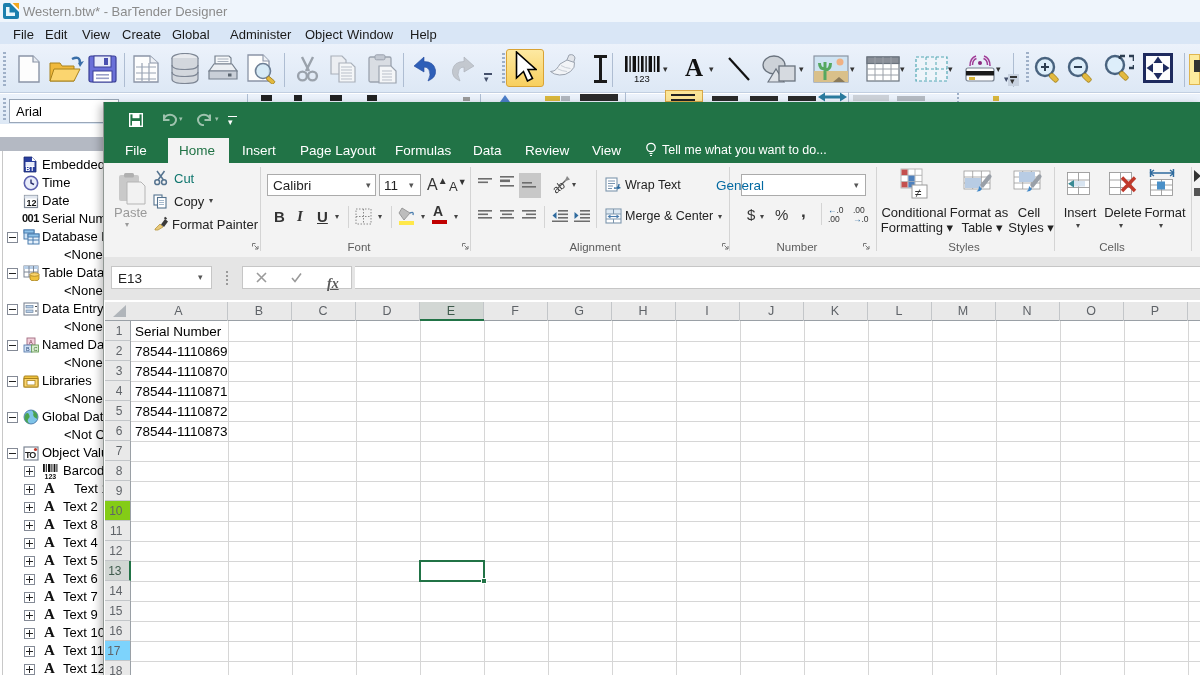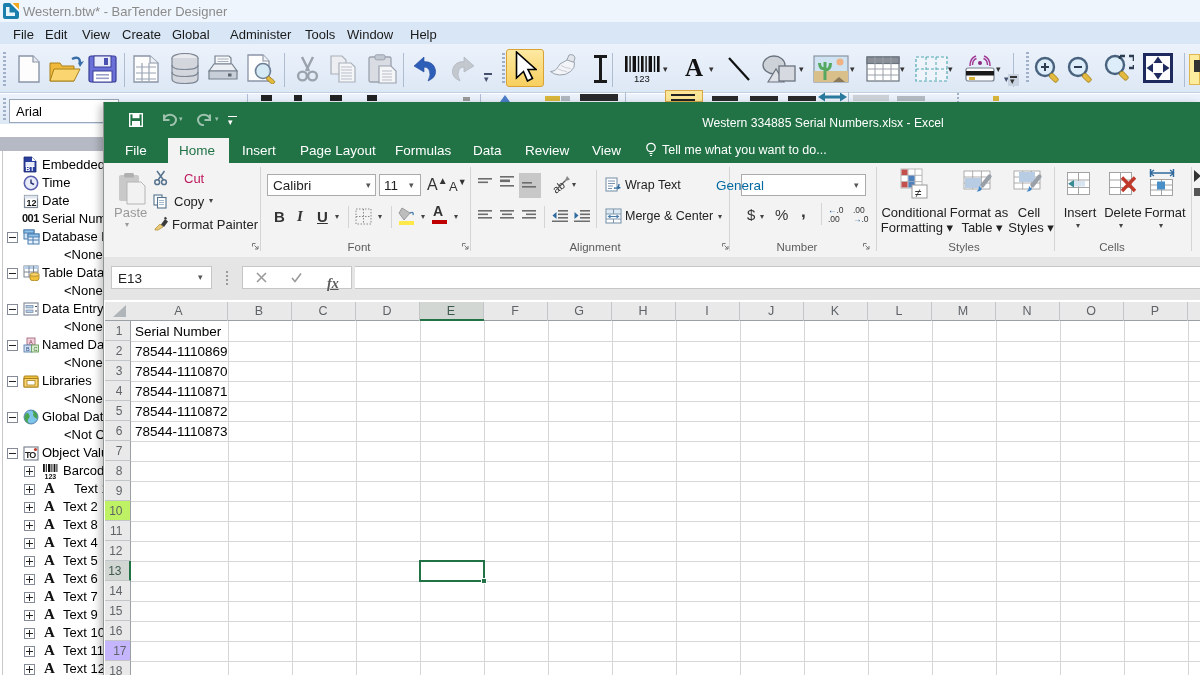--- a/index.html
+++ b/index.html
@@ -17,21 +17,21 @@
 <polygon points="3,4 6.5,4 6.5,9.5 12,9.5 12,13 3,13" fill="#e9f7fd"></polygon>
 </svg>
 <div class="tx" style="left:23px;top:4px;font-size:13px;color:#8b8b8b;">Western.btw* - BarTender Designer</div>
 <div class="ab" style="left:0;top:22px;width:1200px;height:22px;background:#d9e6f6;"></div>
 <div class="tx" style="left:13px;top:27px;font-size:13px;color:#1a1a1a;">File</div>
 <div class="tx" style="left:45px;top:27px;font-size:13px;color:#1a1a1a;">Edit</div>
 <div class="tx" style="left:82px;top:27px;font-size:13px;color:#1a1a1a;">View</div>
 <div class="tx" style="left:122px;top:27px;font-size:13px;color:#1a1a1a;">Create</div>
 <div class="tx" style="left:172px;top:27px;font-size:13px;color:#1a1a1a;">Global</div>
 <div class="tx" style="left:230px;top:27px;font-size:13px;color:#1a1a1a;">Administer</div>
-<div class="tx" style="left:305px;top:27px;font-size:13px;color:#1a1a1a;">Tools</div>
+<div class="tx" style="left:305px;top:27px;font-size:13px;color:#1a1a1a;">Object</div>
 <div class="tx" style="left:347px;top:27px;font-size:13px;color:#1a1a1a;">Window</div>
 <div class="tx" style="left:410px;top:27px;font-size:13px;color:#1a1a1a;">Help</div>
 <div class="ab" style="left:0;top:44px;width:1200px;height:49px;background:linear-gradient(#ecf2fb,#dde8f5);border-bottom:1px solid #c2cfe1;"></div>
 <div class="ab" style="left:0;top:94px;width:1200px;height:30px;background:linear-gradient(#ecf2fb,#dde8f5);"></div>
 <div class="ab" style="left:3px;top:52px;width:3px;height:36px;background:repeating-linear-gradient(#9fb0c8 0 2px,transparent 2px 4px);"></div>
 <div class="ab" style="left:3px;top:98px;width:3px;height:22px;background:repeating-linear-gradient(#9fb0c8 0 2px,transparent 2px 4px);"></div>
 <div class="ab" style="left:502px;top:53px;width:3px;height:32px;background:repeating-linear-gradient(#9fb0c8 0 2px,transparent 2px 4px);"></div>
 <div class="ab" style="left:9px;top:99px;width:110px;height:24px;background:#fff;border:1px solid #9aa7b8;"></div>
 <div class="tx" style="left:16px;top:104px;font-size:13px;color:#000;">Arial</div>
 <div class="ab" style="left:0;top:137px;width:120px;height:14px;background:#b4b9c3;"></div>
@@ -413,21 +413,20 @@
       <path d="M3 7 a6 5.2 0 1 1 6 5.2" fill="none" stroke="#9fc3ae" stroke-width="2"></path>
     </svg>
 <div class="tx" style="left:75px;top:13px;font-size:7px;color:#9fc3ae;">▾</div>
 <svg class="ab" style="left:93px;top:11px" width="16" height="13" viewBox="0 0 16 13">
       <path d="M13 1.5 L13 7 L7.5 7" fill="none" stroke="#9fc3ae" stroke-width="2"></path>
       <path d="M13 7 a6 5.2 0 1 0 -6 5.2" fill="none" stroke="#9fc3ae" stroke-width="2"></path>
     </svg>
 <div class="tx" style="left:111px;top:13px;font-size:7px;color:#9fc3ae;">▾</div>
 <div class="ab" style="left:124px;top:14px;width:9px;height:1.4px;background:#fff;"></div>
 <div class="tx" style="left:124px;top:15px;font-size:9px;color:#fff;">▾</div>
-<div class="tx" style="left:494px;top:14px;width:450px;text-align:center;font-size:12.2px;color:#fff;">Western 334885 Serial Numbers.xlsx - Excel</div>
 <div class="ab" style="left:0;top:36px;width:1097px;height:25px;background:#217346;"></div>
 <div class="tx" style="left:21px;top:41px;font-size:13.5px;color:#fff;">File</div>
 <div class="ab" style="left:64px;top:36px;width:61px;height:25px;background:#f3f3f3;"></div>
 <div class="tx" style="left:75px;top:41px;font-size:13.5px;color:#217346;">Home</div>
 <div class="tx" style="left:138px;top:41px;font-size:13.5px;color:#fff;">Insert</div>
 <div class="tx" style="left:196px;top:41px;font-size:13.5px;color:#fff;">Page Layout</div>
 <div class="tx" style="left:291px;top:41px;font-size:13.5px;color:#fff;">Formulas</div>
 <div class="tx" style="left:369px;top:41px;font-size:13.5px;color:#fff;">Data</div>
 <div class="tx" style="left:421px;top:41px;font-size:13.5px;color:#fff;">Review</div>
 <div class="tx" style="left:488px;top:41px;font-size:13.5px;color:#fff;">View</div>
@@ -466,21 +465,21 @@
 <rect x="6" y="1" width="10" height="4.5" rx="1.5" fill="#b0b0b0"></rect>
 <polygon points="9,10 23,10 27,14 27,32 9,32" fill="#f2f2f2" stroke="#b5b5b5" stroke-width="1"></polygon>
     </svg>
 <div class="tx" style="left:10px;top:103px;font-size:13px;color:#9a9a9a;">Paste</div>
 <div class="tx" style="left:21px;top:118px;font-size:8px;color:#9a9a9a;">▾</div>
 <svg class="ab" style="left:49px;top:68px" width="16" height="16" viewBox="0 0 16 16">
       <path d="M4 1 L10.5 10 M11.5 1 L5 10" stroke="#55738f" stroke-width="1.5" fill="none"></path>
 <circle cx="4.2" cy="12.2" r="2.4" fill="none" stroke="#55738f" stroke-width="1.5"></circle>
       <circle cx="11" cy="12.2" r="2.4" fill="none" stroke="#55738f" stroke-width="1.5"></circle>
     </svg>
-<div class="tx" style="left:80px;top:69px;font-size:13px;color:#be185d;">Cut</div>
+<div class="tx" style="left:70px;top:69px;font-size:13px;color:#0f766e;">Cut</div>
 <svg class="ab" style="left:49px;top:92px" width="16" height="15" viewBox="0 0 16 15">
       <g stroke="#55738f" fill="#fff" stroke-width="1.1">
         <rect x="1" y="1" width="8" height="10"></rect>
         <rect x="4.5" y="3.5" width="8.5" height="10.5"></rect>
       </g>
       <path d="M6 6.5 h5 M6 8.5 h5 M6 10.5 h5" stroke="#9ab0c5" stroke-width="0.9"></path>
     </svg>
 <div class="tx" style="left:70px;top:92px;font-size:13px;color:#222;">Copy</div>
 <div class="tx" style="left:105px;top:94px;font-size:8px;color:#444;">▾</div>
 <svg class="ab" style="left:50px;top:114px" width="16" height="15" viewBox="0 0 16 15">
@@ -708,28 +707,28 @@
 <div class="ab" style="left:315.5px;top:216.5px;width:64px;height:2.5px;background:#217346;"></div>
 <div class="ab" style="left:0.5px;top:219px;width:26px;height:20px;background:#e9e9e9;border-right:solid #9aa0a6 1.5px;border-bottom:1px solid #c3c6c9;color:#5f6368;display:flex;align-items:center;justify-content:flex-end;padding-right:7px;font-size:12px;">1</div>
 <div class="ab" style="left:0.5px;top:239px;width:26px;height:20px;background:#e9e9e9;border-right:solid #9aa0a6 1.5px;border-bottom:1px solid #c3c6c9;color:#5f6368;display:flex;align-items:center;justify-content:flex-end;padding-right:7px;font-size:12px;">2</div>
 <div class="ab" style="left:0.5px;top:259px;width:26px;height:20px;background:#e9e9e9;border-right:solid #9aa0a6 1.5px;border-bottom:1px solid #c3c6c9;color:#5f6368;display:flex;align-items:center;justify-content:flex-end;padding-right:7px;font-size:12px;">3</div>
 <div class="ab" style="left:0.5px;top:279px;width:26px;height:20px;background:#e9e9e9;border-right:solid #9aa0a6 1.5px;border-bottom:1px solid #c3c6c9;color:#5f6368;display:flex;align-items:center;justify-content:flex-end;padding-right:7px;font-size:12px;">4</div>
 <div class="ab" style="left:0.5px;top:299px;width:26px;height:20px;background:#e9e9e9;border-right:solid #9aa0a6 1.5px;border-bottom:1px solid #c3c6c9;color:#5f6368;display:flex;align-items:center;justify-content:flex-end;padding-right:7px;font-size:12px;">5</div>
 <div class="ab" style="left:0.5px;top:319px;width:26px;height:20px;background:#e9e9e9;border-right:solid #9aa0a6 1.5px;border-bottom:1px solid #c3c6c9;color:#5f6368;display:flex;align-items:center;justify-content:flex-end;padding-right:7px;font-size:12px;">6</div>
 <div class="ab" style="left:0.5px;top:339px;width:26px;height:20px;background:#e9e9e9;border-right:solid #9aa0a6 1.5px;border-bottom:1px solid #c3c6c9;color:#5f6368;display:flex;align-items:center;justify-content:flex-end;padding-right:7px;font-size:12px;">7</div>
 <div class="ab" style="left:0.5px;top:359px;width:26px;height:20px;background:#e9e9e9;border-right:solid #9aa0a6 1.5px;border-bottom:1px solid #c3c6c9;color:#5f6368;display:flex;align-items:center;justify-content:flex-end;padding-right:7px;font-size:12px;">8</div>
 <div class="ab" style="left:0.5px;top:379px;width:26px;height:20px;background:#e9e9e9;border-right:solid #9aa0a6 1.5px;border-bottom:1px solid #c3c6c9;color:#5f6368;display:flex;align-items:center;justify-content:flex-end;padding-right:7px;font-size:12px;">9</div>
-<div class="ab" style="left:0.5px;top:399px;width:26px;height:20px;background:#bef264;border-right:solid #9aa0a6 1.5px;border-bottom:1px solid #c3c6c9;color:#5f6368;display:flex;align-items:center;justify-content:flex-end;padding-right:7px;font-size:12px;">10</div>
+<div class="ab" style="left:0.5px;top:399px;width:26px;height:20px;background:#84cc16;border-right:solid #9aa0a6 1.5px;border-bottom:1px solid #c3c6c9;color:#5f6368;display:flex;align-items:center;justify-content:flex-end;padding-right:7px;font-size:12px;">10</div>
 <div class="ab" style="left:0.5px;top:419px;width:26px;height:20px;background:#e9e9e9;border-right:solid #9aa0a6 1.5px;border-bottom:1px solid #c3c6c9;color:#5f6368;display:flex;align-items:center;justify-content:flex-end;padding-right:7px;font-size:12px;">11</div>
 <div class="ab" style="left:0.5px;top:439px;width:26px;height:20px;background:#e9e9e9;border-right:solid #9aa0a6 1.5px;border-bottom:1px solid #c3c6c9;color:#5f6368;display:flex;align-items:center;justify-content:flex-end;padding-right:7px;font-size:12px;">12</div>
 <div class="ab" style="left:0.5px;top:459px;width:26px;height:20px;background:#d2d7d4;border-right:solid #217346 2.5px;border-bottom:1px solid #c3c6c9;color:#3e5a4c;display:flex;align-items:center;justify-content:flex-end;padding-right:7px;font-size:12px;">13</div>
 <div class="ab" style="left:0.5px;top:479px;width:26px;height:20px;background:#e9e9e9;border-right:solid #9aa0a6 1.5px;border-bottom:1px solid #c3c6c9;color:#5f6368;display:flex;align-items:center;justify-content:flex-end;padding-right:7px;font-size:12px;">14</div>
 <div class="ab" style="left:0.5px;top:499px;width:26px;height:20px;background:#e9e9e9;border-right:solid #9aa0a6 1.5px;border-bottom:1px solid #c3c6c9;color:#5f6368;display:flex;align-items:center;justify-content:flex-end;padding-right:7px;font-size:12px;">15</div>
 <div class="ab" style="left:0.5px;top:519px;width:26px;height:20px;background:#e9e9e9;border-right:solid #9aa0a6 1.5px;border-bottom:1px solid #c3c6c9;color:#5f6368;display:flex;align-items:center;justify-content:flex-end;padding-right:7px;font-size:12px;">16</div>
-<div class="ab" style="left:0.5px;top:539px;width:26px;height:20px;background:#c4b5fd;border-right:solid #9aa0a6 1.5px;border-bottom:1px solid #c3c6c9;color:#5f6368;display:flex;align-items:center;justify-content:flex-end;padding-right:3px;font-size:12px;">17</div>
+<div class="ab" style="left:0.5px;top:539px;width:26px;height:20px;background:#7dd3fc;border-right:solid #9aa0a6 1.5px;border-bottom:1px solid #c3c6c9;color:#5f6368;display:flex;align-items:center;justify-content:flex-end;padding-right:9px;font-size:12px;">17</div>
 <div class="ab" style="left:0.5px;top:559px;width:26px;height:20px;background:#e9e9e9;border-right:solid #9aa0a6 1.5px;border-bottom:1px solid #c3c6c9;color:#5f6368;display:flex;align-items:center;justify-content:flex-end;padding-right:7px;font-size:12px;">18</div>
 <div class="ab" style="left:123.5px;top:219px;width:1px;height:354px;background:#d6d6d6;"></div>
 <div class="ab" style="left:187.5px;top:219px;width:1px;height:354px;background:#d6d6d6;"></div>
 <div class="ab" style="left:251.5px;top:219px;width:1px;height:354px;background:#d6d6d6;"></div>
 <div class="ab" style="left:315.5px;top:219px;width:1px;height:354px;background:#d6d6d6;"></div>
 <div class="ab" style="left:379.5px;top:219px;width:1px;height:354px;background:#d6d6d6;"></div>
 <div class="ab" style="left:443.5px;top:219px;width:1px;height:354px;background:#d6d6d6;"></div>
 <div class="ab" style="left:507.5px;top:219px;width:1px;height:354px;background:#d6d6d6;"></div>
 <div class="ab" style="left:571.5px;top:219px;width:1px;height:354px;background:#d6d6d6;"></div>
 <div class="ab" style="left:635.5px;top:219px;width:1px;height:354px;background:#d6d6d6;"></div>

